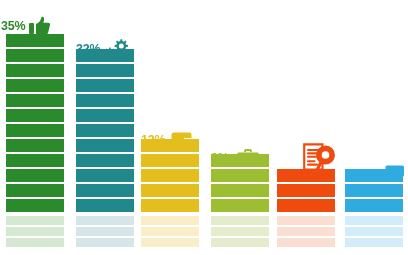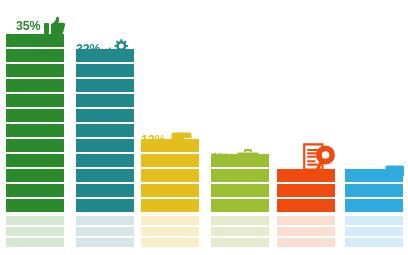--- a/index.html
+++ b/index.html
@@ -58,21 +58,21 @@
     left: 0;
     display: flex;
     flex-direction: column;
   }
 </style>
 </head>
 <body>
 
 <div id="chart-root">
 
-  <div class="bar-head" style="left:16px; top:16px;align-items:center;">
+  <div class="bar-head" style="left:1px; top:16px;align-items:center;">
     <span class="bar-label" style="color:#2b8a2b;">35%</span>
     <span class="bar-icon">
       <svg width="22" height="20" viewBox="0 0 22 20">
         <rect x="0" y="7" width="5" height="11" rx="1" fill="#2b8a2b"></rect>
         <path d="M7 18 L7 8 C7 8 10 7 11.5 4 C12.4 2.1 12.2 0.6 13.6 0.8
                  C15.3 1.0 15.4 3.2 14.9 5.0 C14.6 6.1 14.2 6.8 14.2 6.8
                  L19.3 6.8 C20.6 6.8 21.3 7.9 21.0 9.0 L19.2 16.6
                  C18.9 17.7 18.1 18.2 17.0 18.2 Z" fill="#2b8a2b"></path>
       </svg>
     </span>

